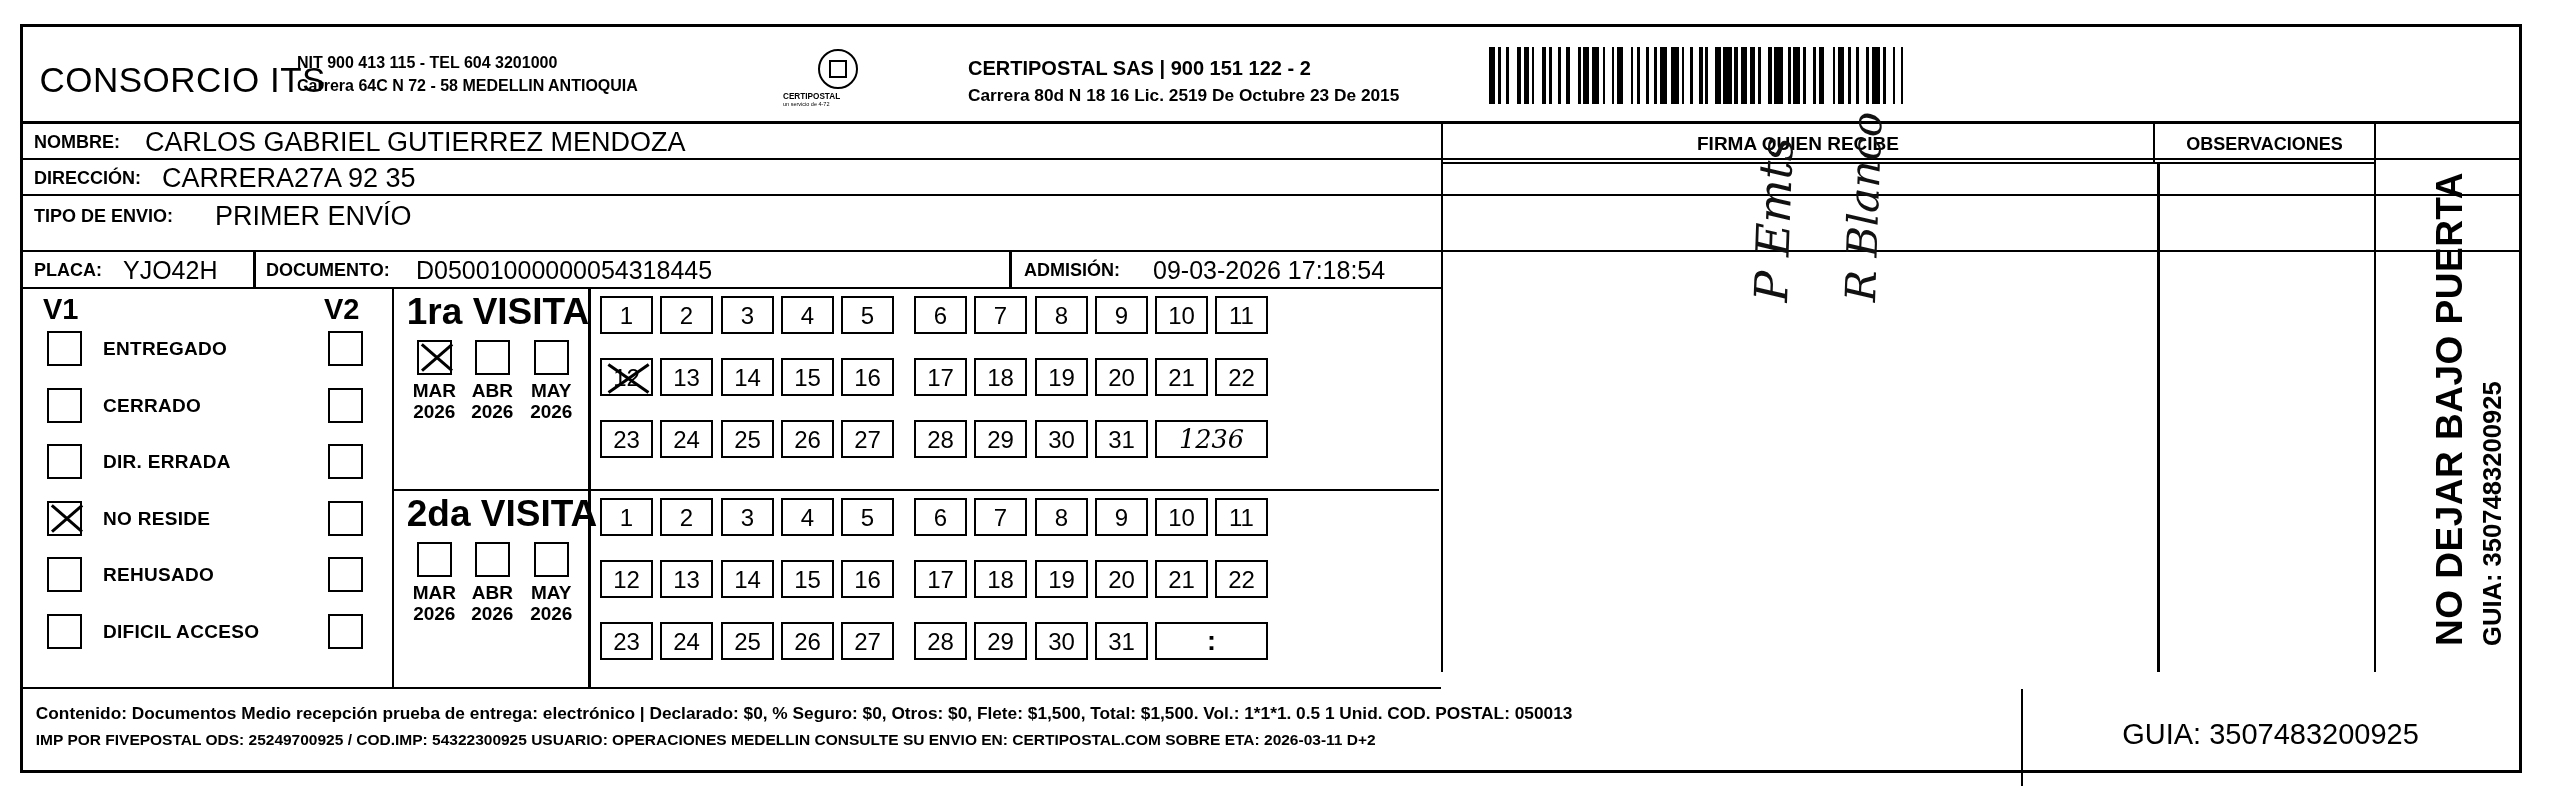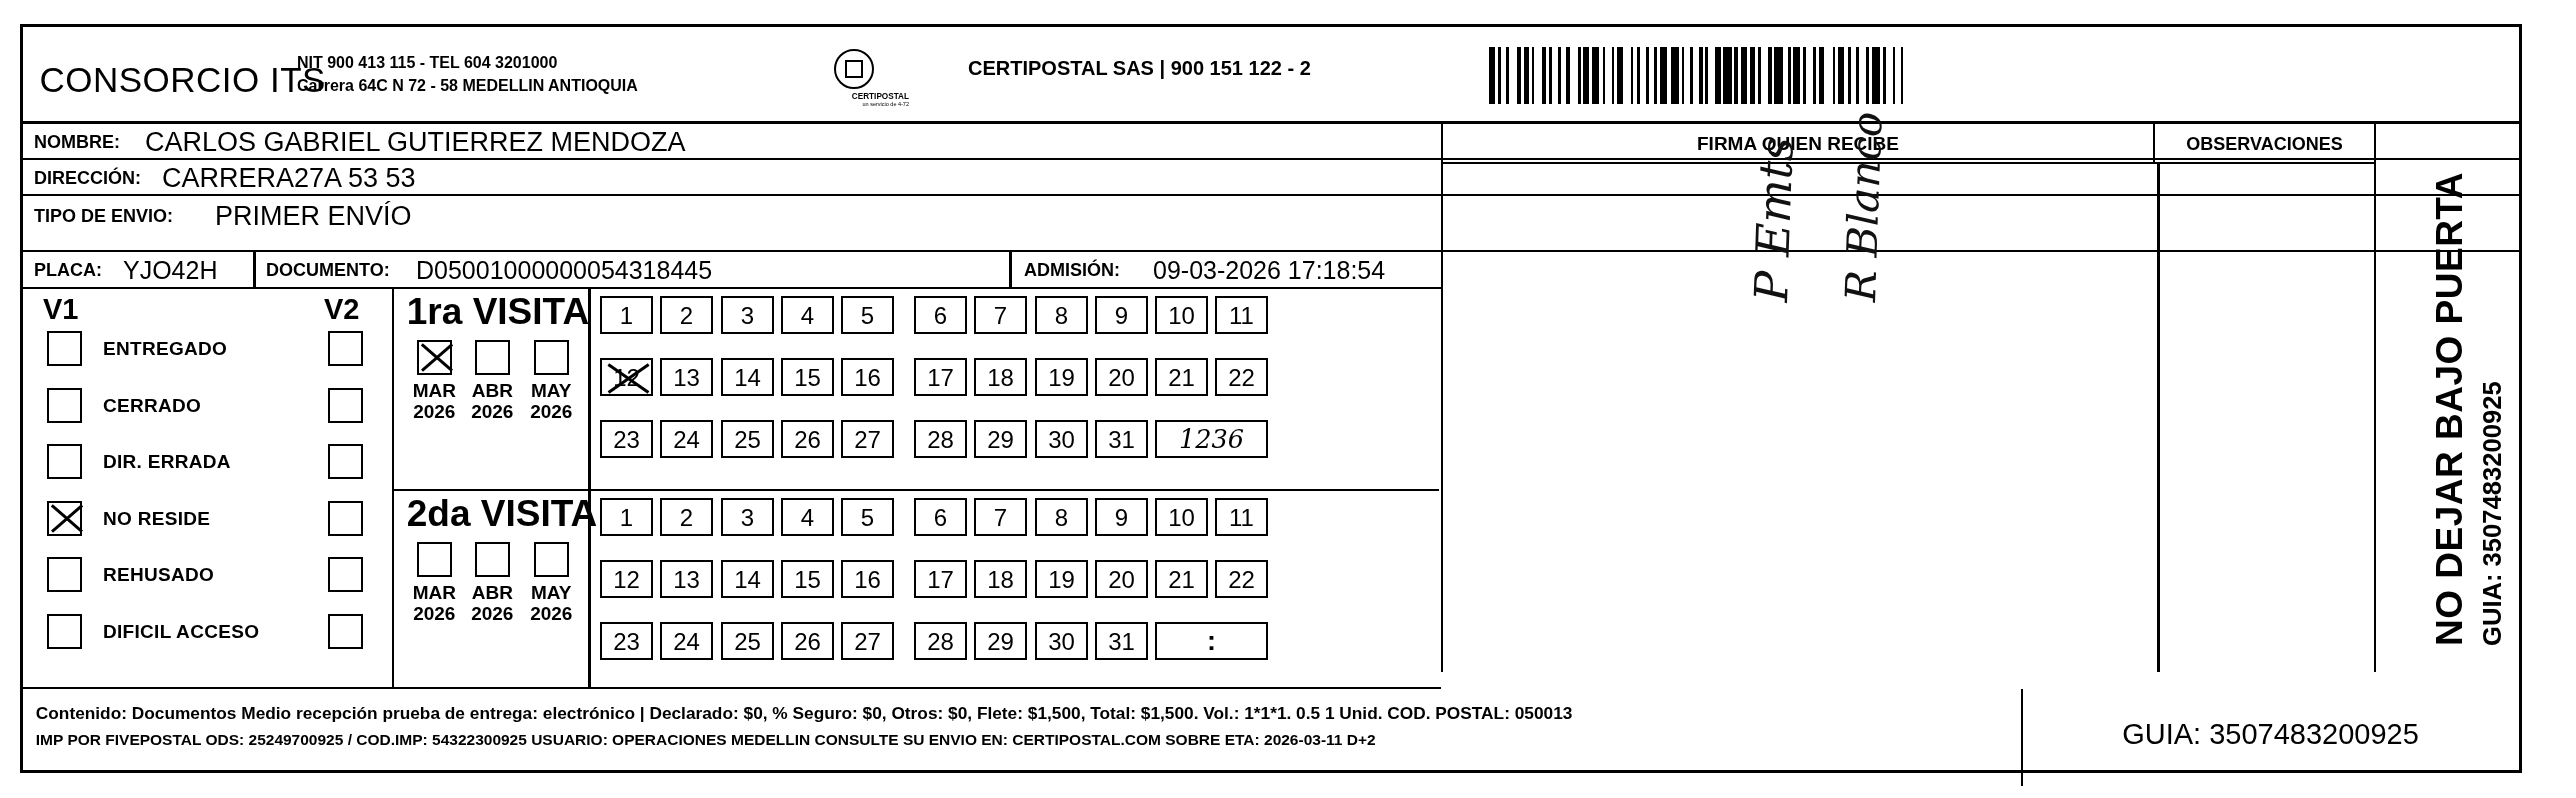--- a/index.html
+++ b/index.html
@@ -48,24 +48,24 @@
   .nit-block {
     position: absolute;
     left: 274px;
     top: 24px;
     font-size: 16px;
     font-weight: bold;
     line-height: 1.45;
   }
   .certipostal-logo {
     position: absolute;
-    left: 776px;
+    left: 760px;
     top: 22px;
     width: 110px;
-    text-align: right;
+    text-align: left;
   }
   .certipostal-logo .mark {
     display: block;
     width: 40px;
     height: 40px;
     margin: 0 auto;
     border: 2.7px solid #000;
     border-radius: 50%;
     position: relative;
     box-sizing: border-box;
@@ -483,20 +483,21 @@
       </div>
 
       <div class="certipostal-logo">
         <span class="mark"></span>
         <span class="mark-text">CERTIPOSTAL</span>
         <span class="mark-sub">un servicio de 4-72</span>
       </div>
 
       <div class="certi-block">
         <div>CERTIPOSTAL SAS | 900 151 122 - 2</div>
+        <div class="line2">Carrera 80d N 18 16  Lic. 2519 De Octubre 23 De 2015</div>
       </div>
 
       <div class="barcode" id="barcode">
           <i style="width:6.4px;background:#000"></i>
           <i style="width:2.7px;background:transparent"></i>
           <i style="width:2.7px;background:#000"></i>
           <i style="width:5.5px;background:transparent"></i>
           <i style="width:2.7px;background:#000"></i>
           <i style="width:8.2px;background:transparent"></i>
           <i style="width:3.7px;background:#000"></i>
@@ -592,21 +593,21 @@
         </div>
     </div>
 
     <div class="addr-row">
       <span class="lbl">NOMBRE:</span>
       <span class="val" style="left:122px;">CARLOS GABRIEL GUTIERREZ MENDOZA</span>
     </div>
 
     <div class="addr-row">
       <span class="lbl">DIRECCIÓN:</span>
-      <span class="val" style="left:139px;">CARRERA27A  53 53</span>
+      <span class="val" style="left:139px;">CARRERA27A  92 35</span>
     </div>
 
     <div class="addr-row tipo-row">
       <span class="lbl" style="top:10px;">TIPO DE ENVIO:</span>
       <span class="val" style="left:192px;">PRIMER ENVÍO</span>
     </div>
 
     <div class="mid-row">
       <span class="cell-lbl" style="left:11px;">PLACA:</span>
       <span class="cell-val" style="left:100px;">YJO42H</span>

